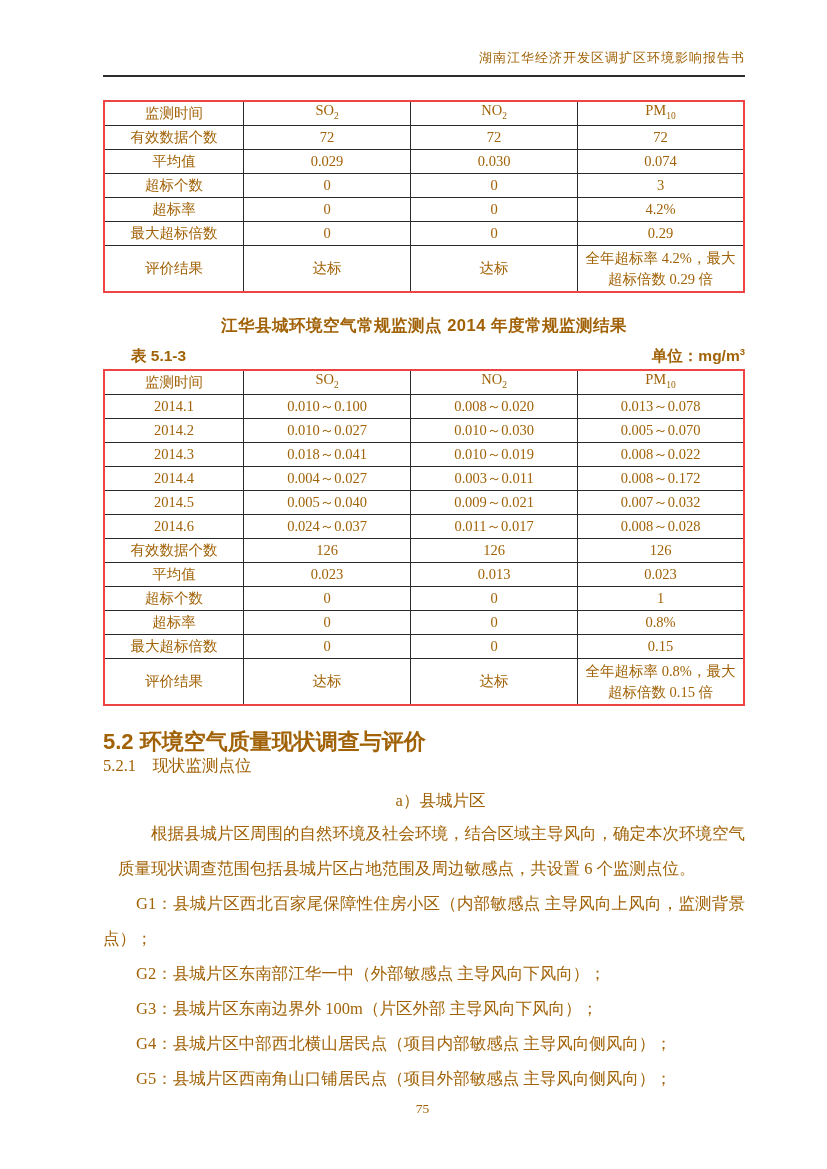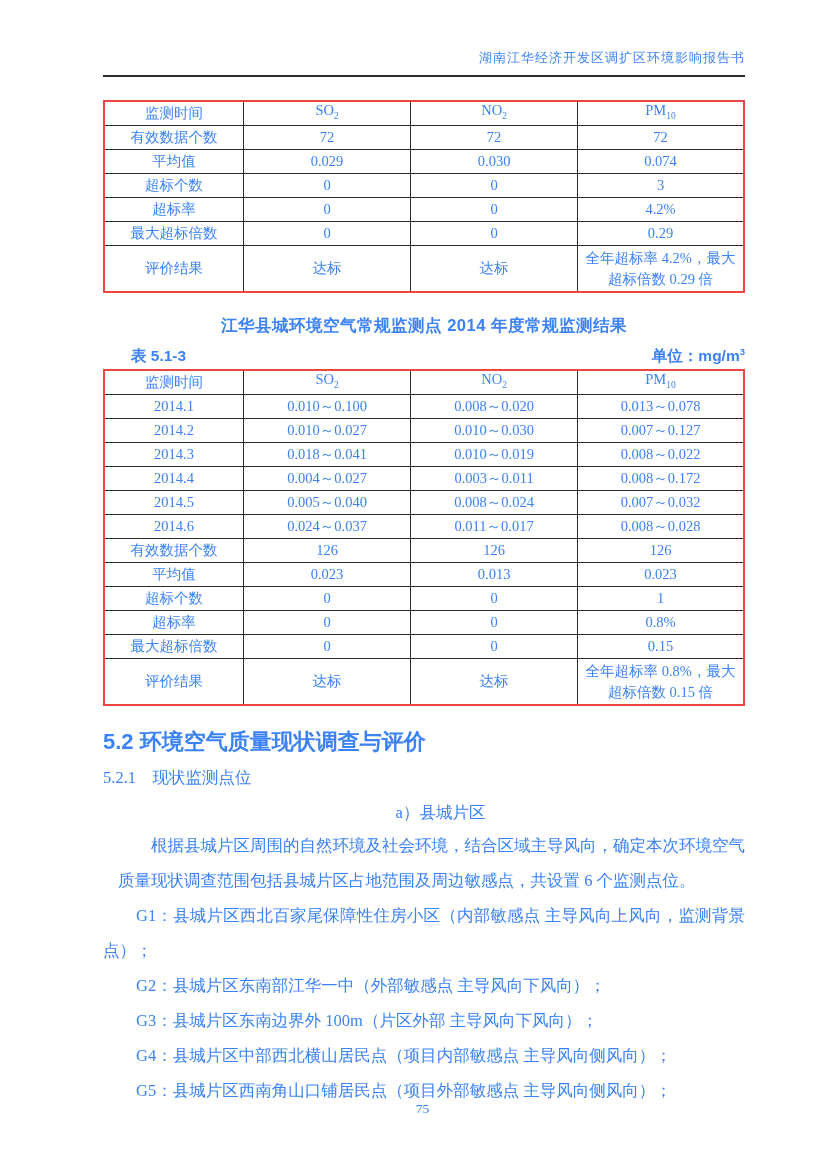--- a/index.html
+++ b/index.html
@@ -1,18 +1,18 @@
 <!DOCTYPE html>
 <html><head>
 <meta charset="utf-8">
 <style>
   html,body { margin:0; padding:0; background:#ffffff; }
   .page {
     width:827px; height:1169px; position:relative; box-sizing:border-box;
-    background:#ffffff; color:#3b82f6;
+    background:#ffffff; color:#a16207;
     padding:50px 82px 0 103px;
     font-family:"Liberation Serif","DejaVu Serif",serif;
     overflow:hidden;
   }
   .doc-header { text-align:right; font-size:13px; line-height:16px; letter-spacing:1px; }
   .header-rule { height:0; border-bottom:2px solid #2b2b2b; margin-top:9px; }
 
   table { width:100%; border-collapse:collapse; table-layout:fixed; border:2px solid #ef4444; }
   td {
     border:1px solid #2b2b2b; text-align:center; vertical-align:middle;
@@ -31,21 +31,21 @@
   }
   .caption-row {
     display:flex; justify-content:space-between; align-items:flex-end;
     margin-top:6px; font-weight:bold; font-size:15.5px; line-height:19px;
     font-family:"Liberation Sans","DejaVu Sans",sans-serif;
     margin-left:28px;
   }
 
   .h52 { margin:26px 0 0; font-family:"Liberation Sans","DejaVu Sans",sans-serif;
          font-weight:bold; font-size:22px; line-height:20px; }
-  .h521 { margin:16px 0 0; font-size:16.5px; line-height:20px; font-weight:normal; }
+  .h521 { margin:4px 0 0; font-size:16.5px; line-height:20px; font-weight:normal; }
   .item-a { margin:15px 0 0; font-size:16.5px; line-height:20px; text-indent:2em;text-align:center; }
   .para, .g { margin:0; font-size:16.5px; line-height:35px; text-align:justify; text-indent:2em; }
   .para { margin-top:5px;margin-left:15px; }
 
   .page-number { position:absolute; left:18px; right:0; bottom:52px; text-align:center; font-size:13.5px; }
 </style>
 </head>
 <body>
 
 <div class="page">
@@ -130,38 +130,38 @@
       <tr>
         <td>2014.1</td>
         <td>0.010～0.100</td>
         <td>0.008～0.020</td>
         <td>0.013～0.078</td>
       </tr>
       <tr>
         <td>2014.2</td>
         <td>0.010～0.027</td>
         <td>0.010～0.030</td>
-        <td>0.007～0.127</td>
+        <td>0.005～0.070</td>
       </tr>
       <tr>
         <td>2014.3</td>
         <td>0.018～0.041</td>
         <td>0.010～0.019</td>
         <td>0.008～0.022</td>
       </tr>
       <tr>
         <td>2014.4</td>
         <td>0.004～0.027</td>
         <td>0.003～0.011</td>
         <td>0.008～0.172</td>
       </tr>
       <tr>
         <td>2014.5</td>
         <td>0.005～0.040</td>
-        <td>0.008～0.024</td>
+        <td>0.009～0.021</td>
         <td>0.007～0.032</td>
       </tr>
       <tr>
         <td>2014.6</td>
         <td>0.024～0.037</td>
         <td>0.011～0.017</td>
         <td>0.008～0.028</td>
       </tr>
       <tr>
         <td>有效数据个数</td>

